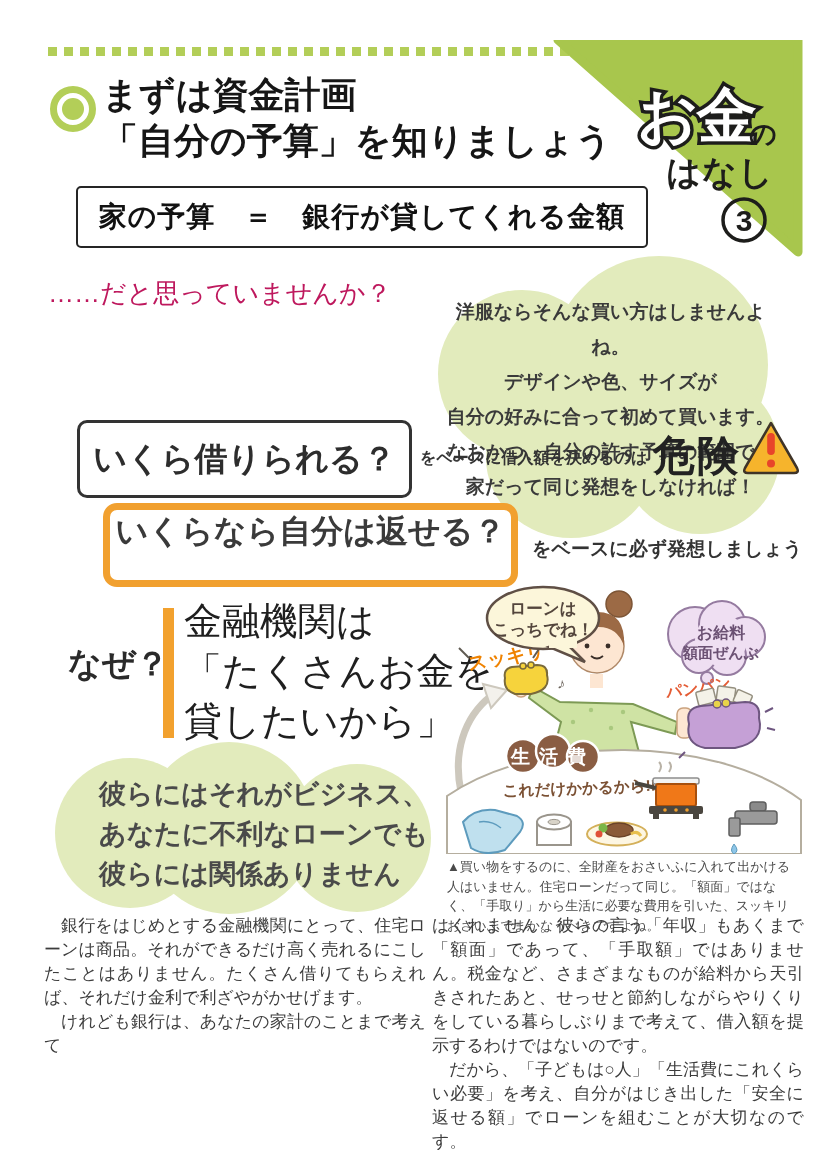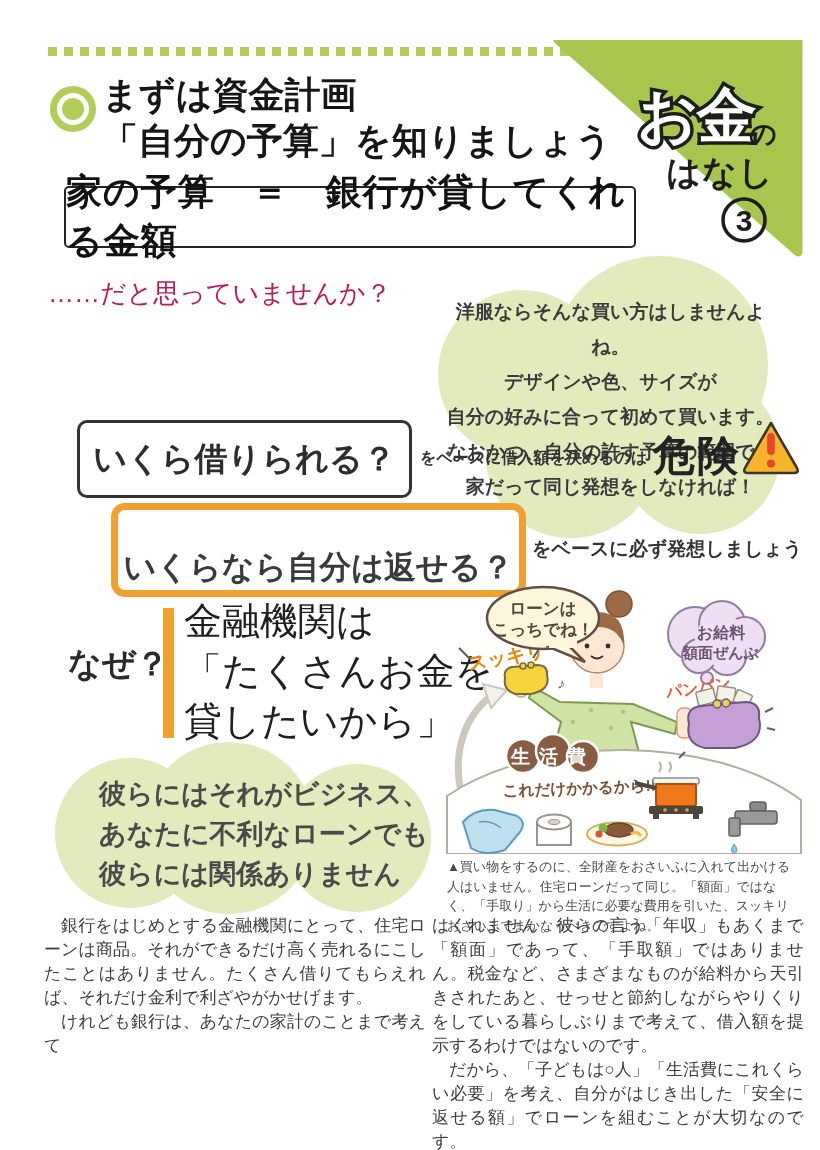--- a/index.html
+++ b/index.html
@@ -14,46 +14,46 @@
   
   .ring{left:50px;top:86px;width:46px;height:46px;border:7px solid #b3ce58;border-radius:50%;
         box-sizing:border-box;}
   .ring-inner{position:absolute;left:5px;top:5px;width:22px;height:22px;background:#b3ce58;border-radius:50%;}
   .title{left:102px;top:72px;font-size:36px;line-height:46px;font-weight:900;color:#161616;letter-spacing:0px;}
 
   
   .badge-svg{right:14px;top:40px;}
 
   
-  .eq-box{left:64px;top:186px;width:572px;height:62px;border:2.5px solid #252525;border-radius:5px;
+  .eq-box{left:76px;top:186px;width:572px;height:62px;border:2.5px solid #252525;border-radius:5px;
     display:flex;align-items:center;justify-content:center;box-sizing:border-box;
-    font-family:"Liberation Serif",serif;font-size:36px;font-weight:600;color:#111;letter-spacing:1px;}
+    font-family:"Liberation Serif",serif;font-size:28px;font-weight:600;color:#111;letter-spacing:1px;}
 
   .question{left:48px;top:276px;font-size:26px;color:#be185d;}
 
   
   .blob-circle{position:absolute;background:#e2ebbc;border-radius:50%;}
   .blob1{left:438px;top:256px;width:345px;height:286px;}
   .blob1-text{position:absolute;left:0;top:38px;width:100%;text-align:center;
     font-size:19px;font-weight:700;line-height:35px;color:#3a3a3a;}
   .blob2{left:55px;top:742px;width:382px;height:168px;}
   .blob2-text{position:absolute;left:44px;top:32px;font-size:27px;font-weight:700;line-height:40px;color:#4a4a4a;}
 
   .bullets{left:50px;top:326px;font-size:27px;line-height:44px;color:#2e2e2e;}
 
   
   .borrow-box{left:77px;top:420px;width:335px;height:78px;border:3px solid #333;border-radius:10px;
     display:flex;align-items:center;justify-content:center;box-sizing:border-box;
     font-size:33px;font-weight:900;color:#2d2d2d;letter-spacing:0px;}
   .borrow-suffix{left:420px;top:448px;font-size:16px;font-weight:700;color:#333;}
   .danger-word{left:653px;top:428px;font-size:42px;font-weight:900;color:#222;letter-spacing:2px;}
   .warn-svg{left:742px;top:420px;}
-  .repay-box{left:103px;top:503px;width:415px;height:94px;border:7px solid #f1a02f;border-radius:14px;
-    display:flex;align-items:flex-end;justify-content:center;box-sizing:border-box;background:#fff;
-    font-size:32px;font-weight:900;color:#3a3a3a;margin-left:8px;}
+  .repay-box{left:103px;top:503px;width:415px;height:84px;border:7px solid #f1a02f;border-radius:14px;
+    display:flex;align-items:flex-start;justify-content:center;box-sizing:border-box;background:#fff;
+    font-size:32px;font-weight:900;color:#3a3a3a;}
   .repay-suffix{left:532px;top:536px;font-size:19px;font-weight:700;color:#333;}
 
   
   .why-q{left:68px;top:642px;font-size:33px;font-weight:900;color:#2a2a2a;}
   .why-bar{left:163px;top:608px;width:11px;height:130px;background:#f2a12e;}
   .why-answer{left:184px;top:596px;font-family:"Liberation Serif",serif;font-size:38px;line-height:50px;
     color:#1f1f1f;font-weight:500;}
 
   
   .illus-svg{left:445px;top:582px;}

